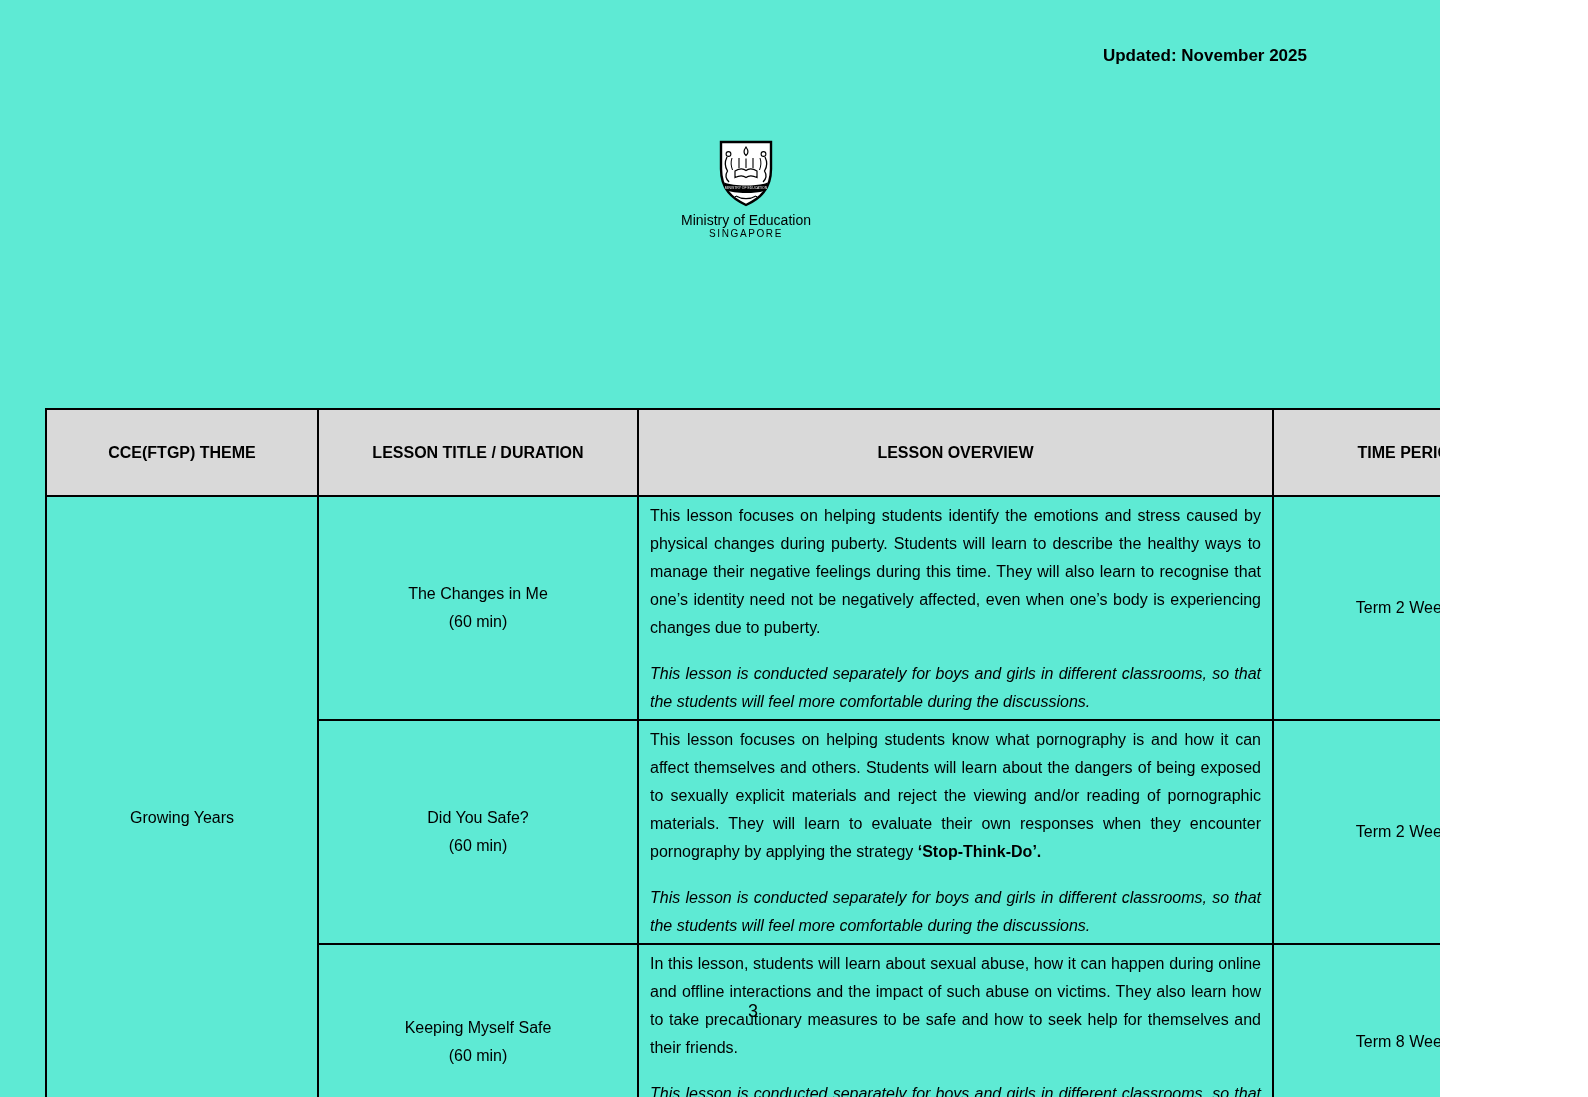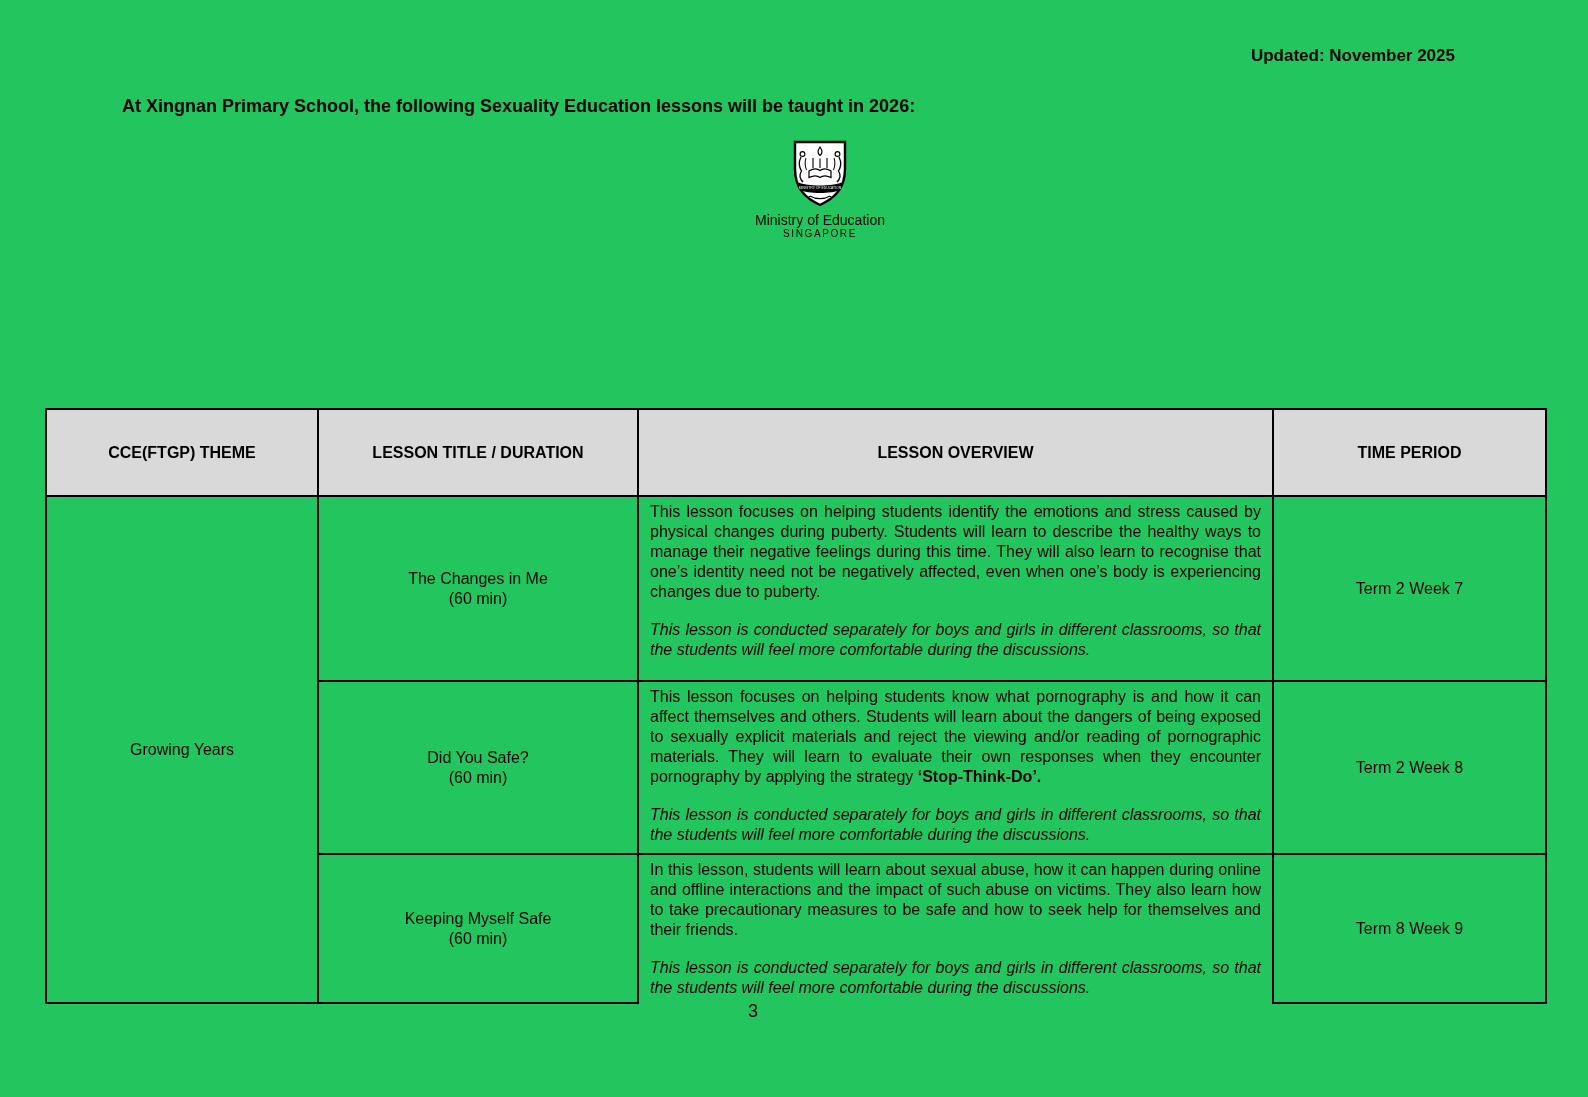--- a/index.html
+++ b/index.html
@@ -1,17 +1,17 @@
 <!DOCTYPE html>
 <html><head>
 <meta charset="utf-8">
 <style>
   html,body { margin:0; padding:0; background:#ffffff; }
   .page {
-    position:relative; width:1588px; height:1097px; background:#22c55e;
+    position:relative; width:1440px; height:1097px; background:#5eead4;
     font-family:"Liberation Sans", sans-serif; color:#000; overflow:hidden;
   }
   .updated {
     position:absolute; top:46px; right:133px;
     font-size:17px; font-weight:bold; white-space:nowrap;
   }
   .intro {
     position:absolute; top:96px; left:122px;
     font-size:18px; font-weight:bold; white-space:nowrap;
   }
@@ -31,21 +31,21 @@
     position:absolute; left:45px; top:408px; width:1500px;
     border-collapse:collapse; table-layout:fixed;
   }
   .lesson-table th, .lesson-table td { border:2px solid #000; }
   .lesson-table th {
     background:#d9d9d9; height:85px; font-size:16px; font-weight:bold;
     text-align:center; vertical-align:middle; padding:0 8px;
   }
   .lesson-table td {
     font-size:16px; text-align:center; vertical-align:middle; padding:0 6px;
-    line-height:20px;
+    line-height:28px;
   }
   tr.row-1 { height:185px; }
   tr.row-2 { height:173px; }
   tr.row-3 { height:149px; }
   td.overview-cell {
     text-align:justify; vertical-align:top; padding:5px 11px 3px 11px;
   }
   td.no-bottom { border-bottom:none; }
   .ov-main { margin:0; }
   .ov-note { margin:18px 0 0 0; font-style:italic; }
@@ -53,21 +53,20 @@
     position:absolute; top:1001px; left:0; width:1506px; text-align:center; font-size:18px;
   }
 </style>
 </head>
 <body>
 
 <div class="page">
 
   <div class="updated">Updated: November 2025</div>
 
-  <div class="intro">At Xingnan Primary School, the following Sexuality Education lessons will be taught in 2026:</div>
 
   <div class="logo-block">
     <svg width="66" height="72" viewBox="0 0 66 72">
       <path d="M8,5 H58 V32 C58,52 47,61.5 33,68 C19,61.5 8,52 8,32 Z" fill="#ffffff" stroke="#000" stroke-width="2.4"></path>
       <path d="M33,10 C30.5,13.5 30,16 33,18.5 C36,16 35.5,13.5 33,10 Z" fill="none" stroke="#000" stroke-width="1.2"></path>
       <circle cx="15.5" cy="17" r="2.4" fill="none" stroke="#000" stroke-width="1.1"></circle>
       <circle cx="50.5" cy="17" r="2.4" fill="none" stroke="#000" stroke-width="1.1"></circle>
       <path d="M14,20 C11.5,25 12,30 14.5,34 C12,38 13,42 16,45" fill="none" stroke="#000" stroke-width="1.3"></path>
       <path d="M52,20 C54.5,25 54,30 51.5,34 C54,38 53,42 50,45" fill="none" stroke="#000" stroke-width="1.3"></path>
       <path d="M19,21 C17.5,25 18,29 19.5,33" fill="none" stroke="#000" stroke-width="1"></path>

